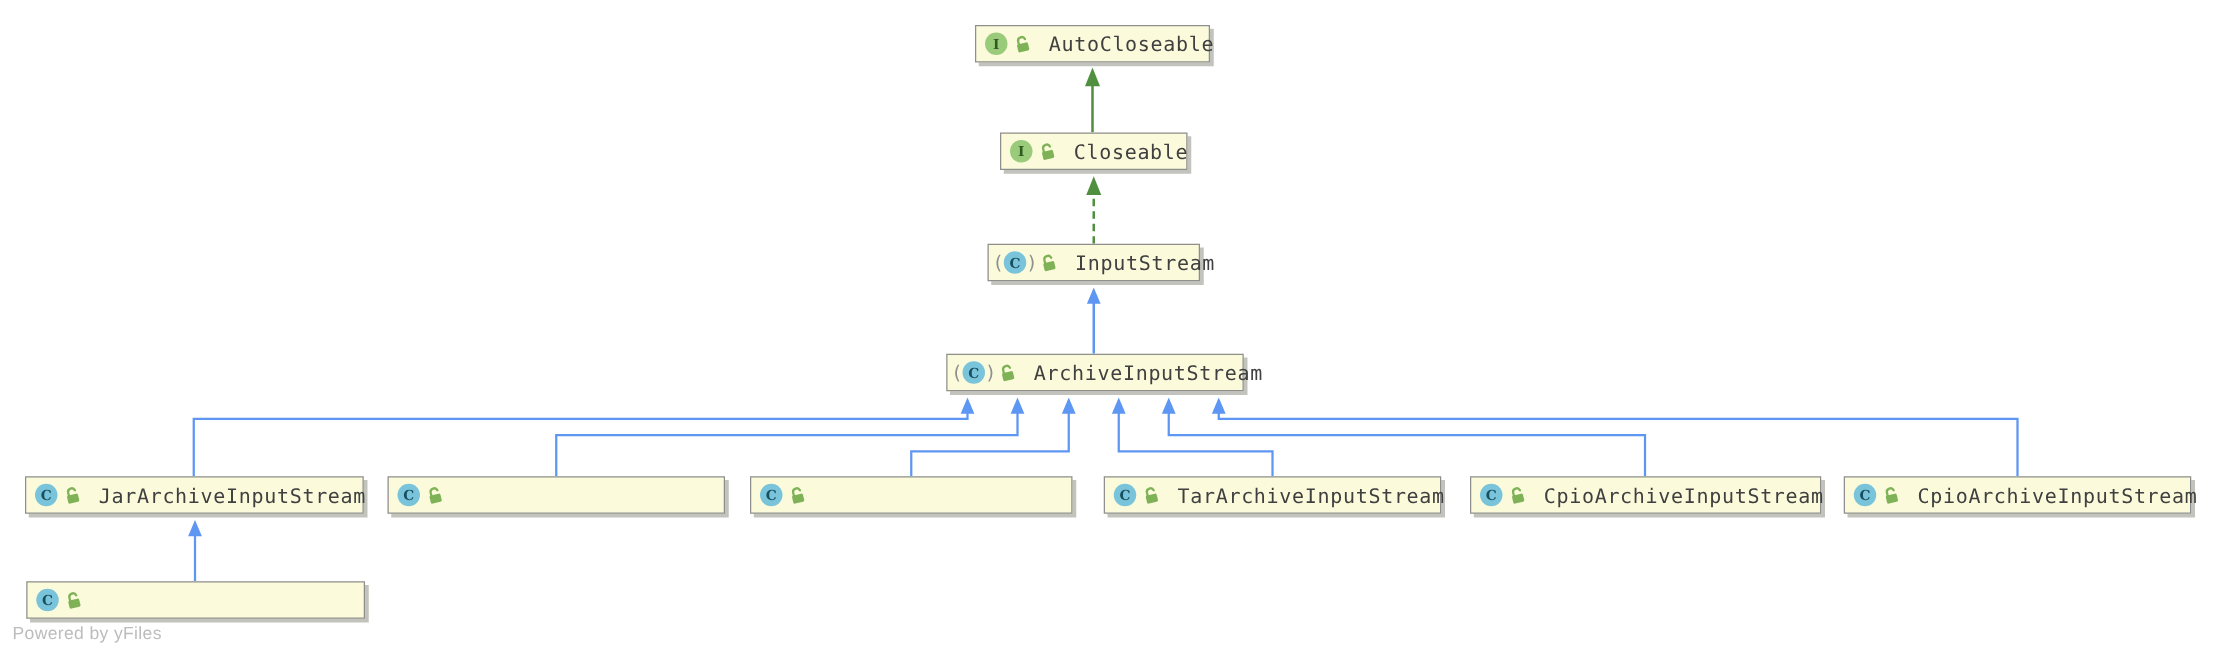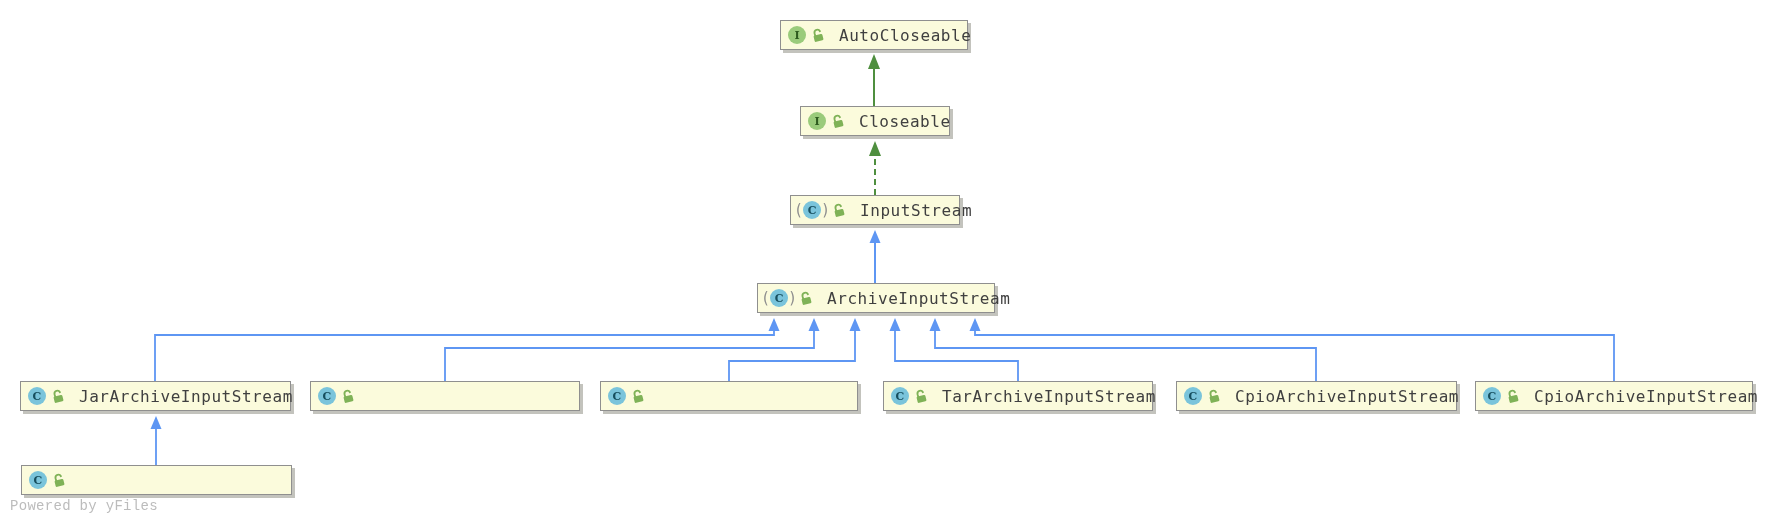--- a/index.html
+++ b/index.html
@@ -52,21 +52,21 @@
   .node .label{
     margin-left:13px;
     font-size:16px;
     letter-spacing:0.55px;
     color:#404040;
     white-space:nowrap;
   }
   #watermark{
     position:absolute;
     left:10px;top:498px;
-    font-family:Liberation Mono, monospace;
+    font-family:Liberation Sans, sans-serif;
     font-size:14px;
     color:#BCBCBC;
     letter-spacing:0.3px;
   }
 </style>
 </head>
 <body>
 
 <div id="canvas">
 

